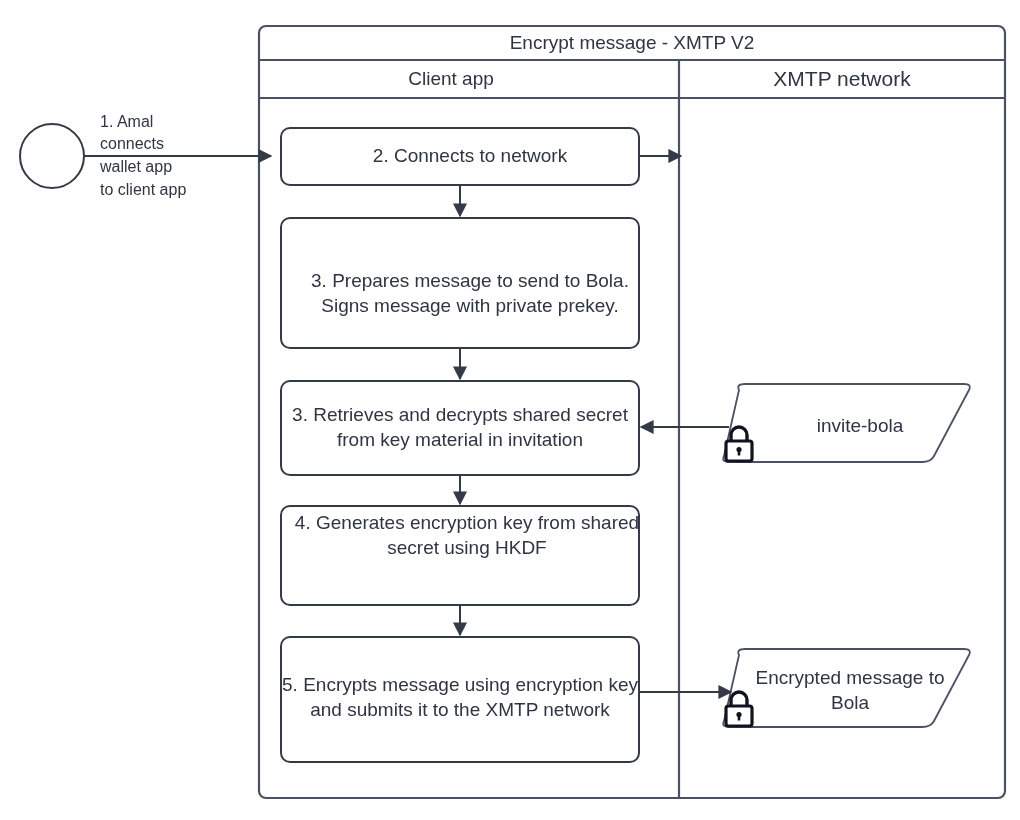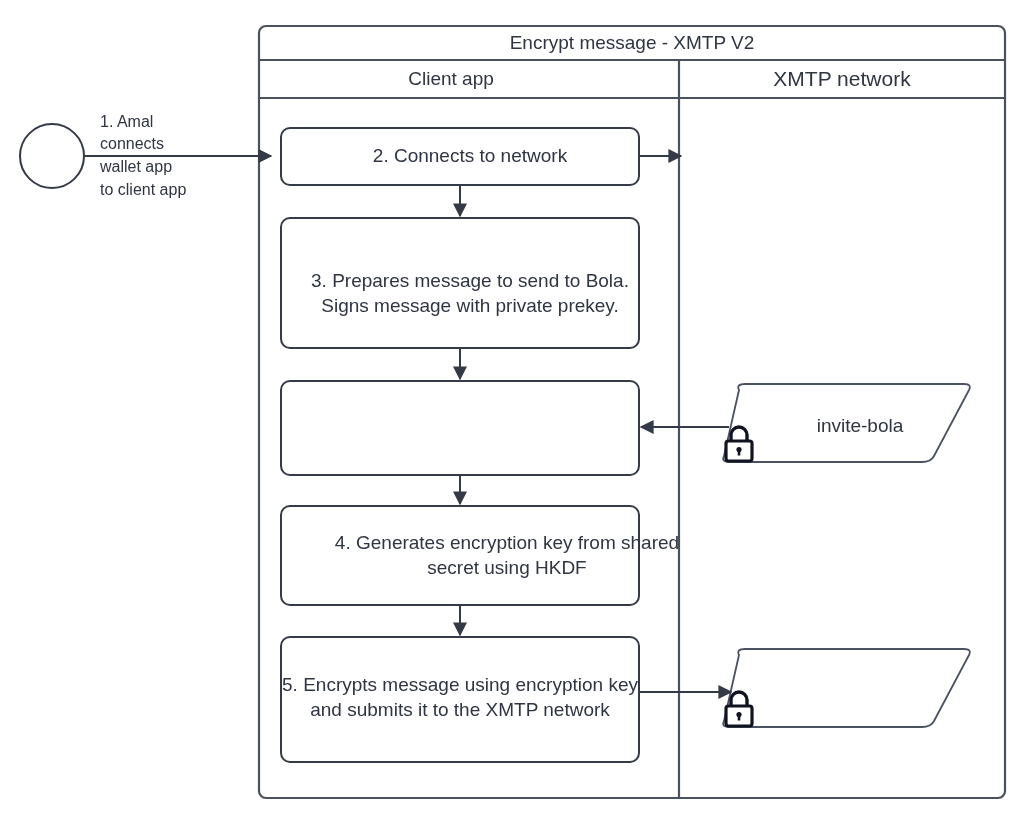--- a/index.html
+++ b/index.html
@@ -56,21 +56,21 @@
   #lane-header-network {
     left: 679px; top: 60px;
     width: 326px; height: 38px;
     font-size: 21px;
   }
 
   .step-text { font-size: 19px; }
   #step-2-text  { left: 281px; top: 128px; width: 358px; height: 57px; padding-left: 20px; }
   #step-3a-text { left: 281px; top: 218px; width: 358px; height: 152px; padding-left: 20px; }
   #step-3b-text { left: 281px; top: 381px; width: 358px; height: 94px; }
-  #step-4-text  { left: 281px; top: 506px; width: 372px; height: 99px; margin-left: 40px; }
+  #step-4-text  { left: 281px; top: 486px; width: 372px; height: 99px; }
   #step-5-text  { left: 281px; top: 637px; width: 358px; height: 122px; }
 
   #start-label {
     left: 100px; top: 100px;
     width: 160px; height: 112px;
     font-size: 16px;
     justify-content: flex-start;
     text-align: left;
     line-height: 1.42;
   }
@@ -164,21 +164,23 @@
 
   <div class="txt" id="start-label">1. Amal
 connects
 wallet app
 to client app</div>
 
   <div class="txt step-text" id="step-2-text">2. Connects to network</div>
 
   <div class="txt step-text" id="step-3a-text">3. Prepares message to send to Bola. Signs message with private prekey.</div>
 
+  <div class="txt step-text" id="step-3b-text">3. Retrieves and decrypts shared secret from key material in invitation</div>
 
   <div class="txt step-text" id="step-4-text">4. Generates encryption key from shared secret using HKDF</div>
 
   <div class="txt step-text" id="step-5-text">5. Encrypts message using encryption key and submits it to the XMTP network</div>
 
   <div class="txt data-text" id="invite-bola-text">invite-bola</div>
 
+  <div class="txt data-text" id="encrypted-message-text">Encrypted message to Bola</div>
 
 </div>
 
 </body></html>

